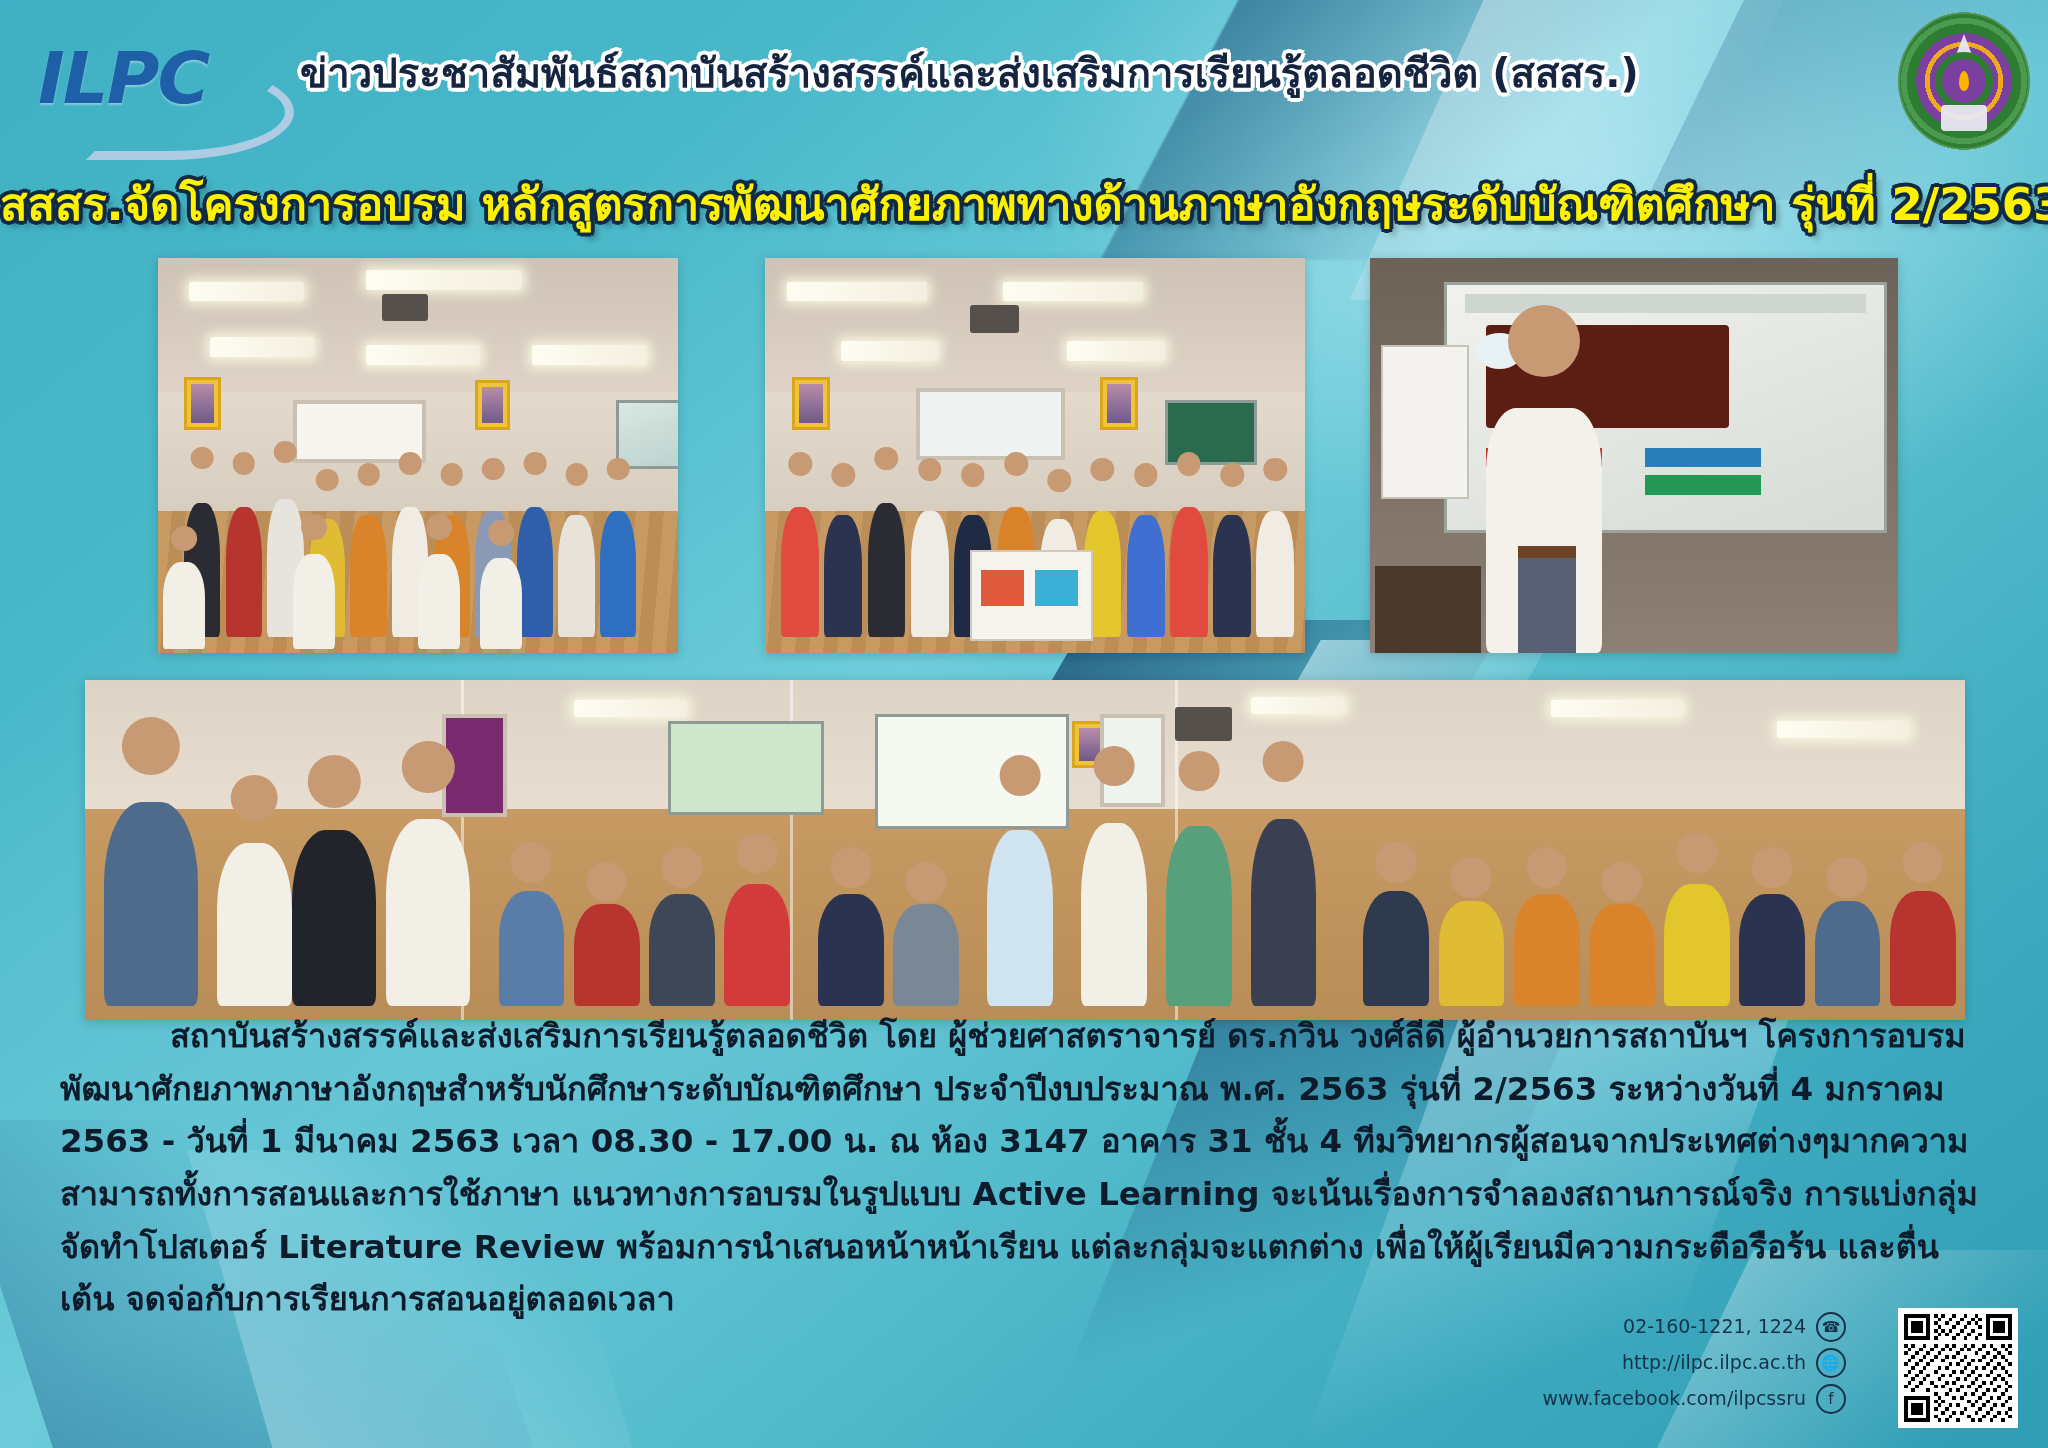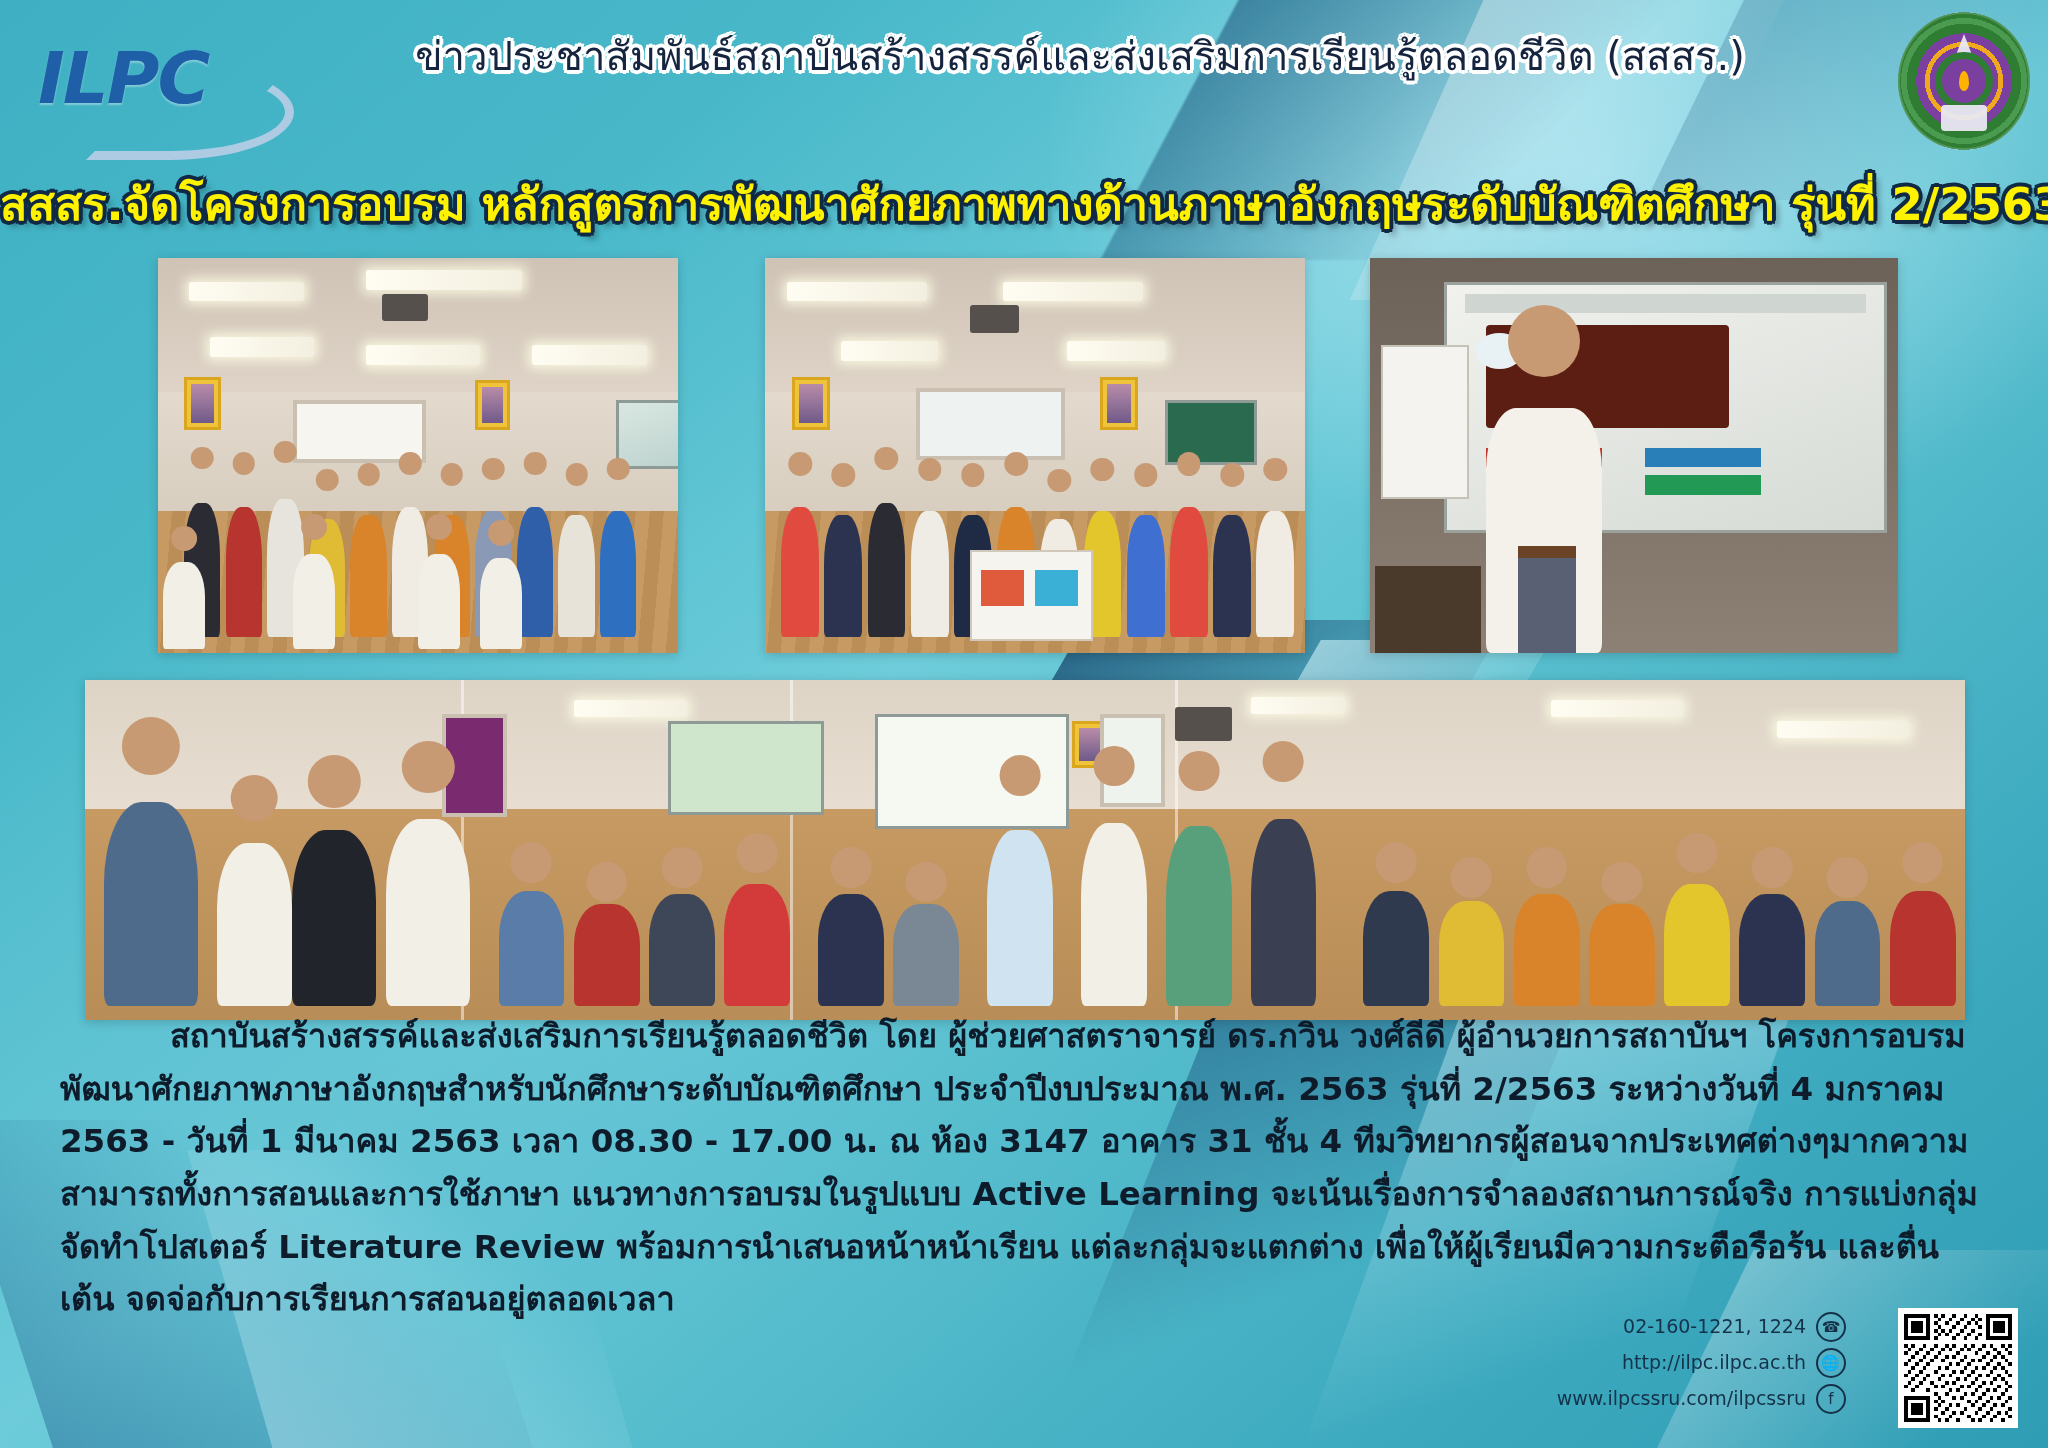--- a/index.html
+++ b/index.html
@@ -55,22 +55,22 @@
     font-weight:bold;font-style:italic;font-size:72px;letter-spacing:-2px;
     color:#1e5fa8;text-shadow:0 2px 2px rgba(255,255,255,.35);
     line-height:80px;
   }
   .logo .arc{
     position:absolute;left:48px;top:26px;width:190px;height:78px;
     border:9px solid #b9cfe8;border-top-color:transparent;border-left-color:transparent;
     border-radius:0 60% 60% 0 / 0 50% 50% 0;opacity:.9;
   }
   .hdr-title{
-    position:absolute;left:300px;top:24px;width:1560px;text-align:center;
-    font-size:40px;font-weight:normal;color:#16253f;
+    position:absolute;left:300px;top:41px;width:1560px;text-align:left;
+    font-size:40px;font-weight:bold;color:#16253f;
     text-shadow:
       -3px -3px 0 #fff, 3px -3px 0 #fff, -3px 3px 0 #fff, 3px 3px 0 #fff,
       0 -4px 0 #fff, 0 4px 0 #fff, -4px 0 0 #fff, 4px 0 0 #fff;
     white-space:nowrap;
   }
   .seal{
     position:absolute;right:18px;top:12px;width:132px;height:138px;border-radius:50%;
     background:
       radial-gradient(circle at 50% 50%, #ffffff 0 9%, #7b4a9e 9% 14%, #ffd23b 14% 20%,
         #e98a1b 20% 27%, #7b3fa0 27% 36%, #f0a81e 36% 41%, #7b3fa0 41% 50%,
@@ -324,21 +324,21 @@
   <div class="contacts">
     <div class="crow">
       <span>02-160-1221, 1224</span>
       <span class="cicon">☎</span>
     </div>
     <div class="crow">
       <span>http://ilpc.ilpc.ac.th</span>
       <span class="cicon">🌐</span>
     </div>
     <div class="crow">
-      <span>www.ilpcssru.com/ilpcssru</span>
+      <span>www.facebook.com/ilpcssru</span>
       <span class="cicon">f</span>
     </div>
   </div>
 
   <div class="qr">
     <svg viewBox="0 0 29 29" shape-rendering="crispEdges">
       <rect width="29" height="29" fill="#fff"></rect>
       <g fill="#000">
         <rect x="0" y="0" width="7" height="1"></rect>
           <rect x="0" y="6" width="7" height="1"></rect>

